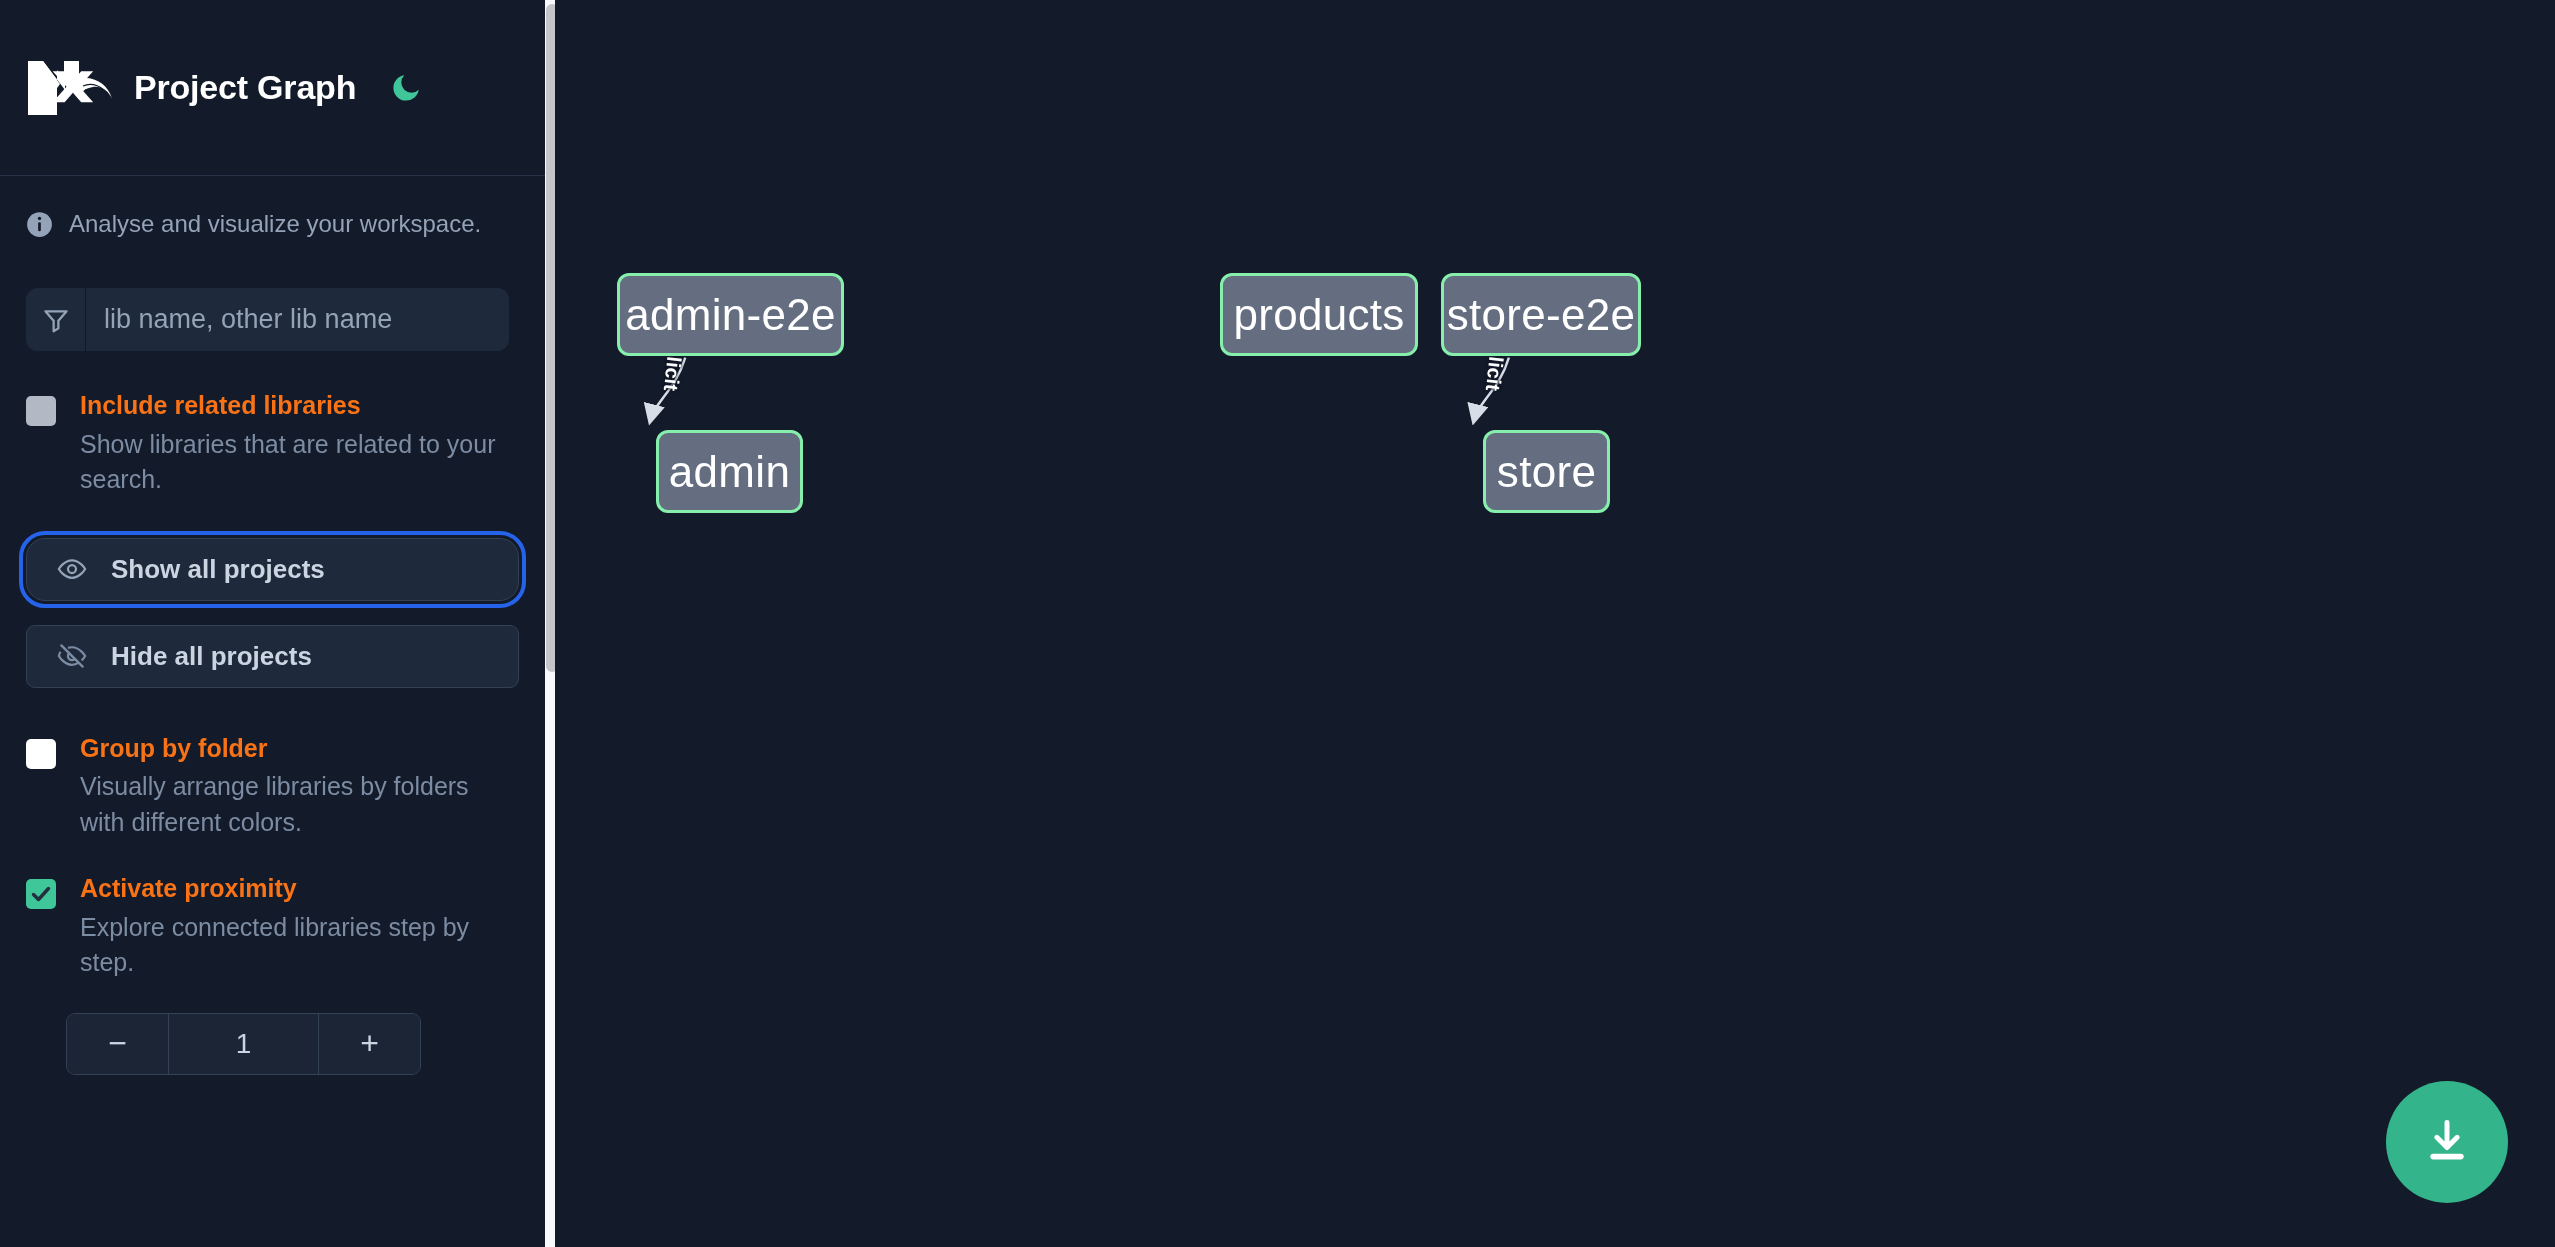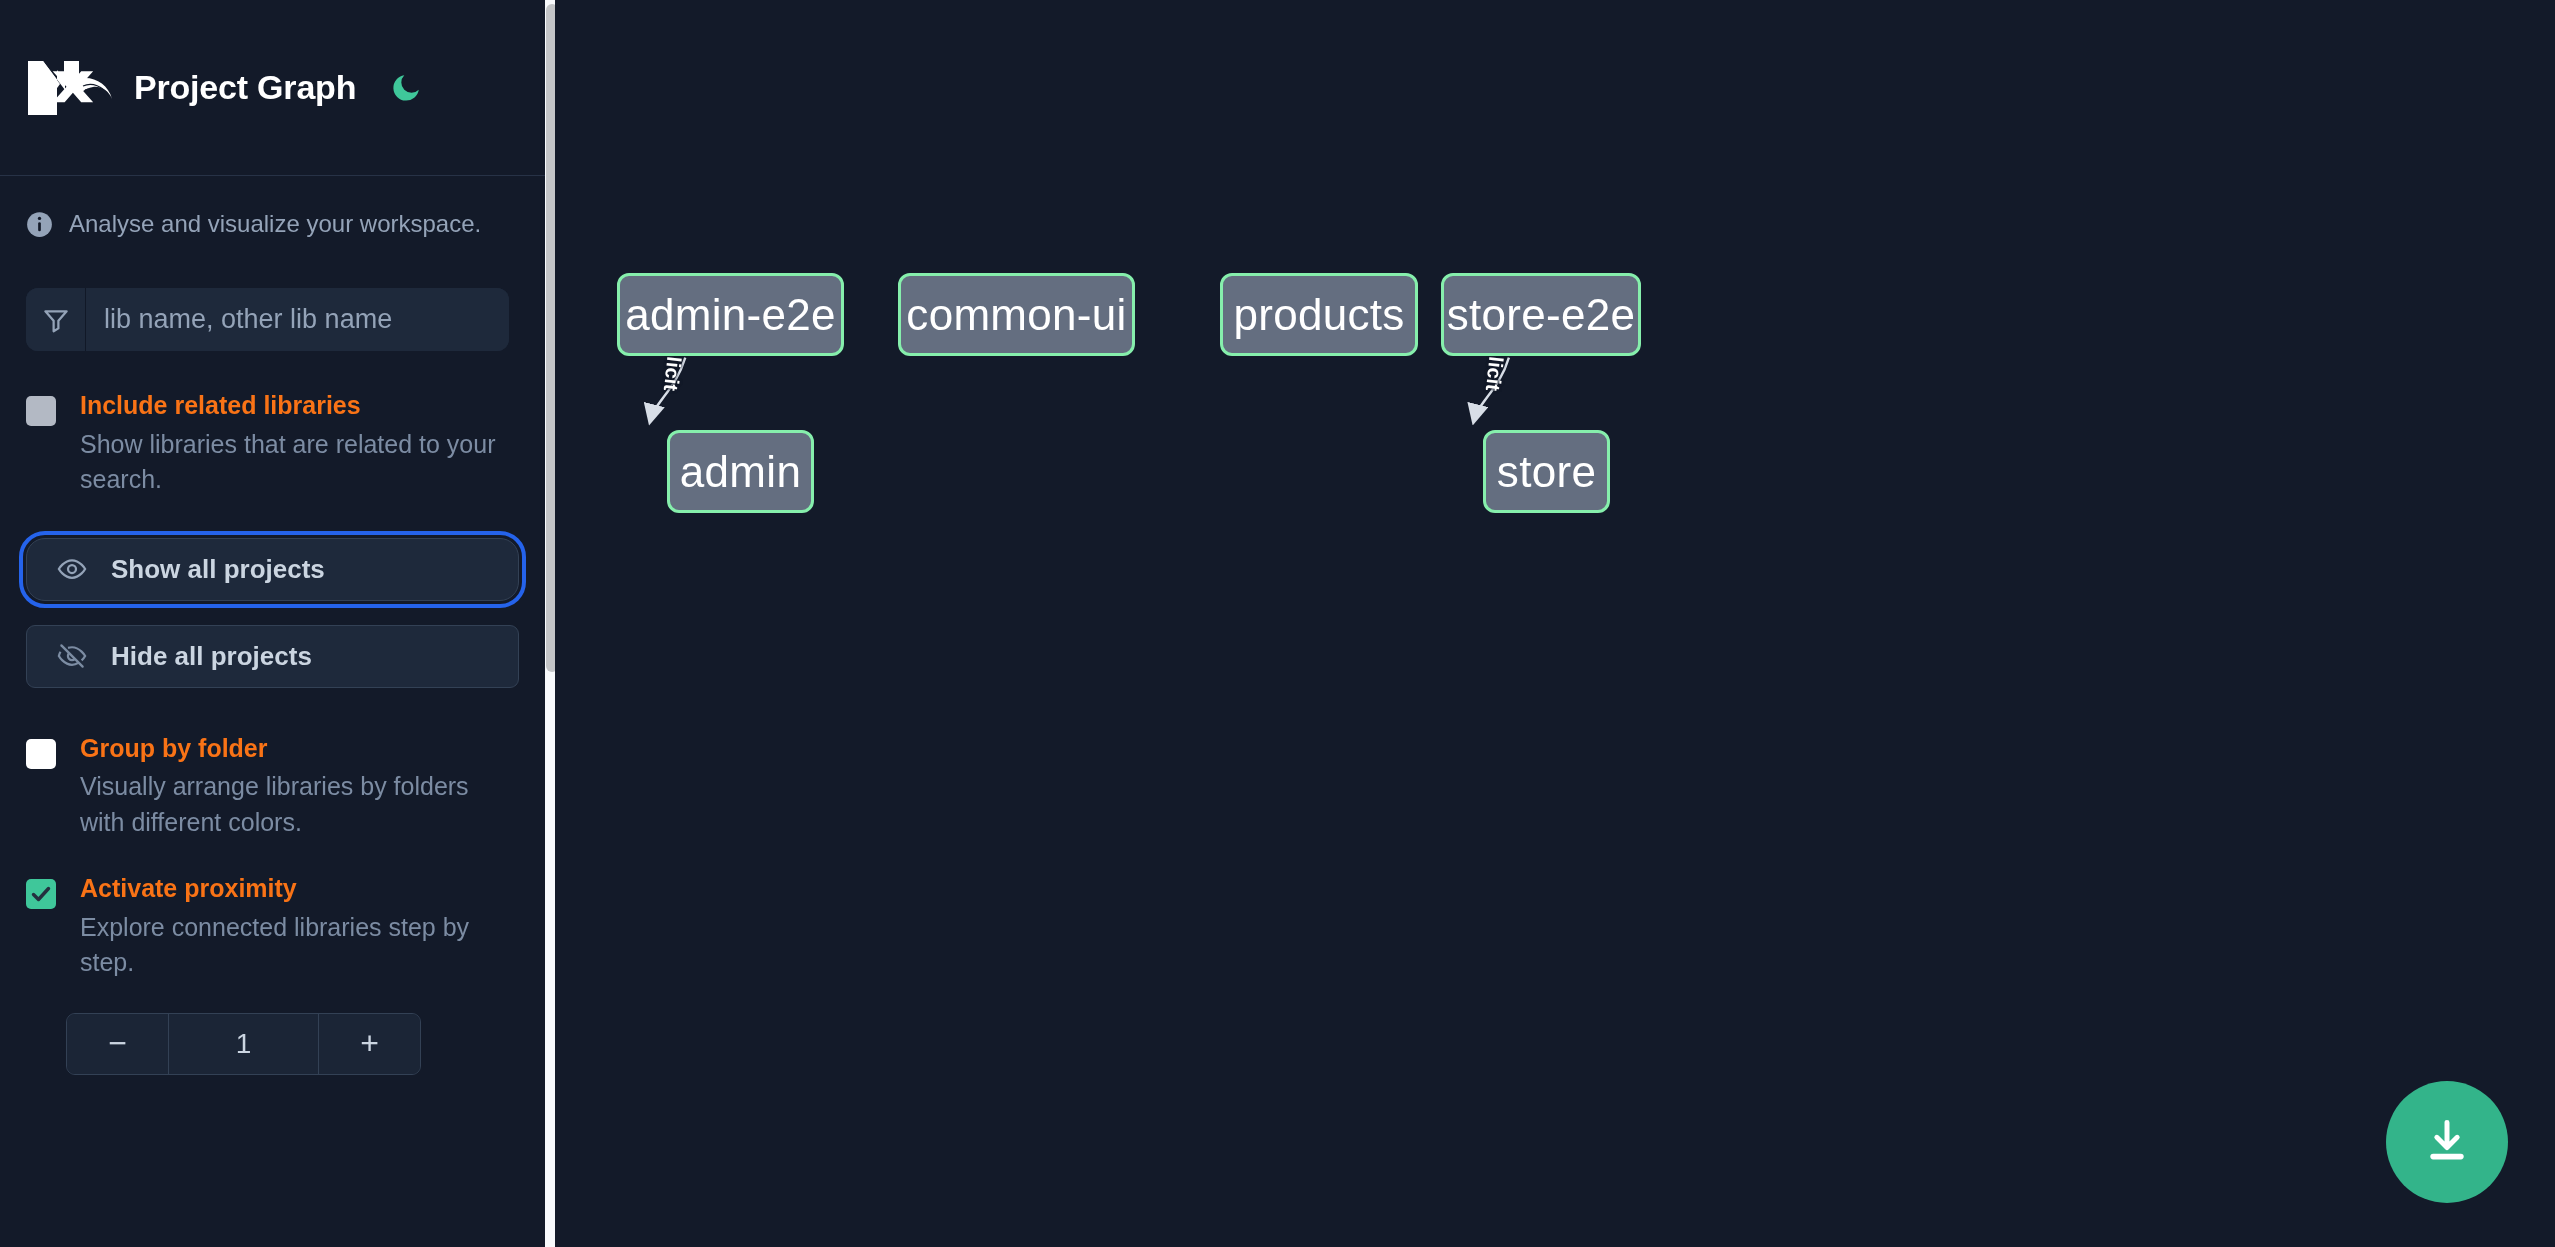--- a/index.html
+++ b/index.html
@@ -308,22 +308,21 @@
                    white-space:nowrap;color:#FFFFFF;font-size:20px;font-weight:700;
                    text-shadow:0 0 3px #131A29, 0 0 3px #131A29;">implicit</span>
     </div>
     <div style="position:absolute;left:941px;top:356px;width:1px;height:1px;">
       <span style="position:absolute;transform:rotate(96deg) translate(-50%,-50%);transform-origin:left top;
                    white-space:nowrap;color:#FFFFFF;font-size:20px;font-weight:700;
                    text-shadow:0 0 3px #131A29, 0 0 3px #131A29;">implicit</span>
     </div>
 
     <div class="node" style="left:62px;  top:273px; width:227px; height:83px;">admin-e2e</div>
-    <div class="node" style="left:112px; top:430px; width:147px; height:83px;">admin</div>
-    <div class="node" style="left:343px; top:273px; width:237px; height:83px;">common-ui</div>
+    <div class="node" style="left:101px; top:430px; width:147px; height:83px;">admin</div>
     <div class="node" style="left:665px; top:273px; width:198px; height:83px;">products</div>
     <div class="node" style="left:886px; top:273px; width:200px; height:83px;">store-e2e</div>
     <div class="node" style="left:928px; top:430px; width:127px; height:83px;">store</div>
 
     <button class="fab" title="Download graph image">
       <span>
         <svg viewBox="0 0 24 24" aria-hidden="true">
           <path fill="none" stroke="#FFFFFF" stroke-width="2.3" stroke-linecap="round" stroke-linejoin="round" d="M12 3.5v11M7.3 10.3L12 15l4.7-4.7"></path>
           <path fill="none" stroke="#FFFFFF" stroke-width="2.6" stroke-linecap="round" d="M5.6 19.2h12.8"></path>
         </svg>

